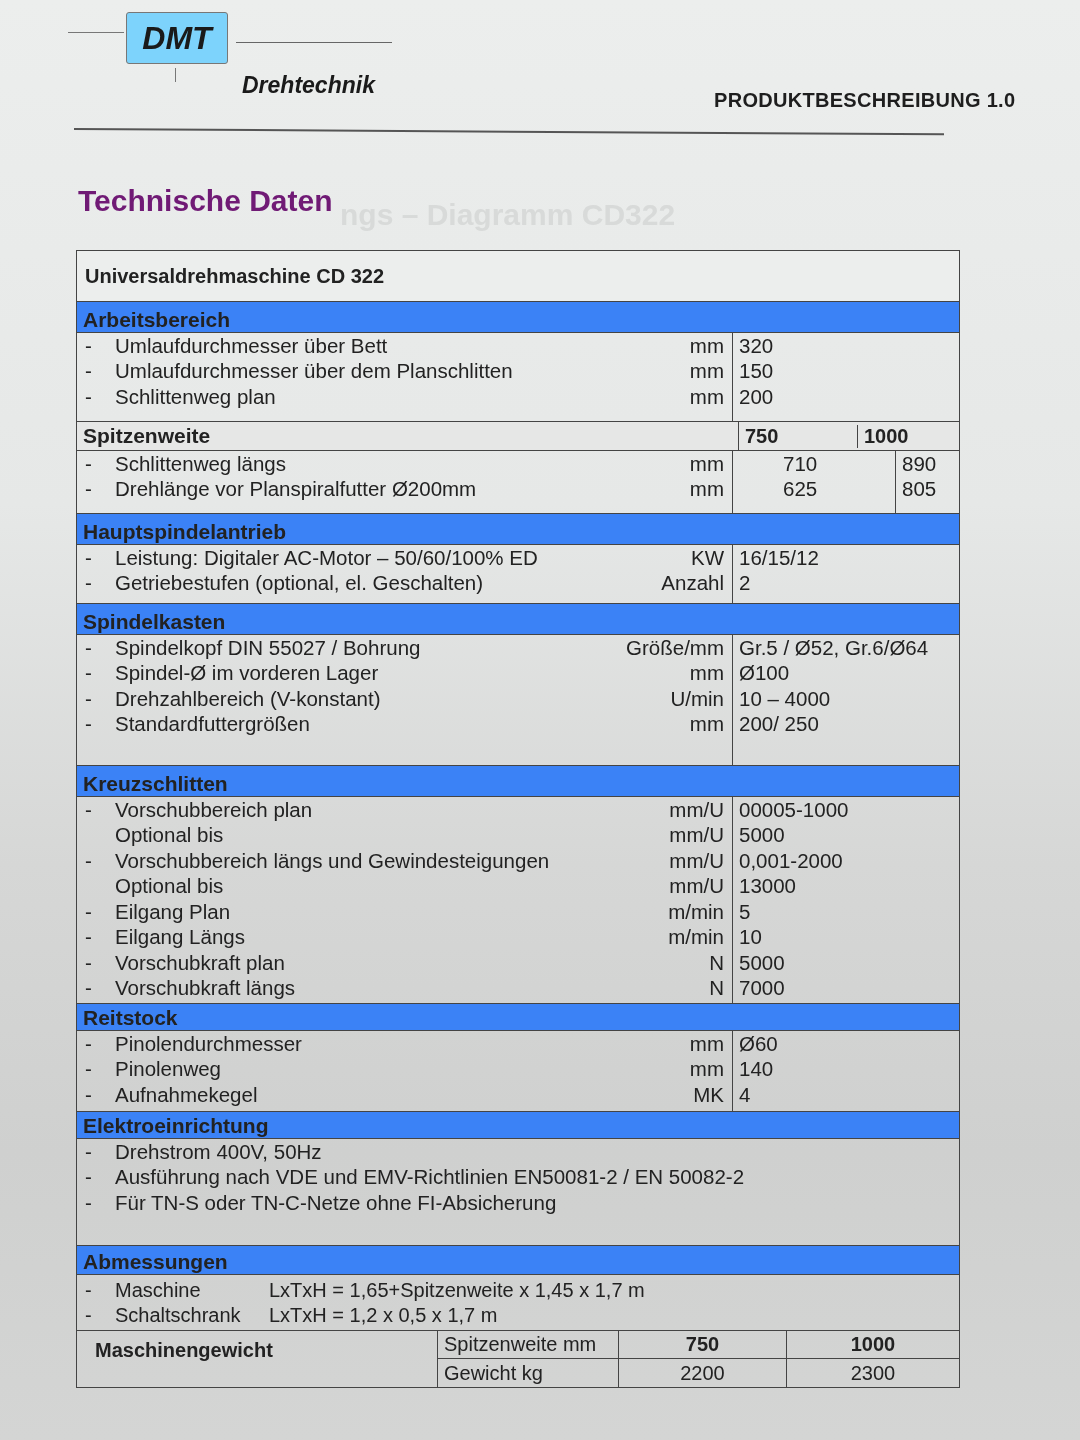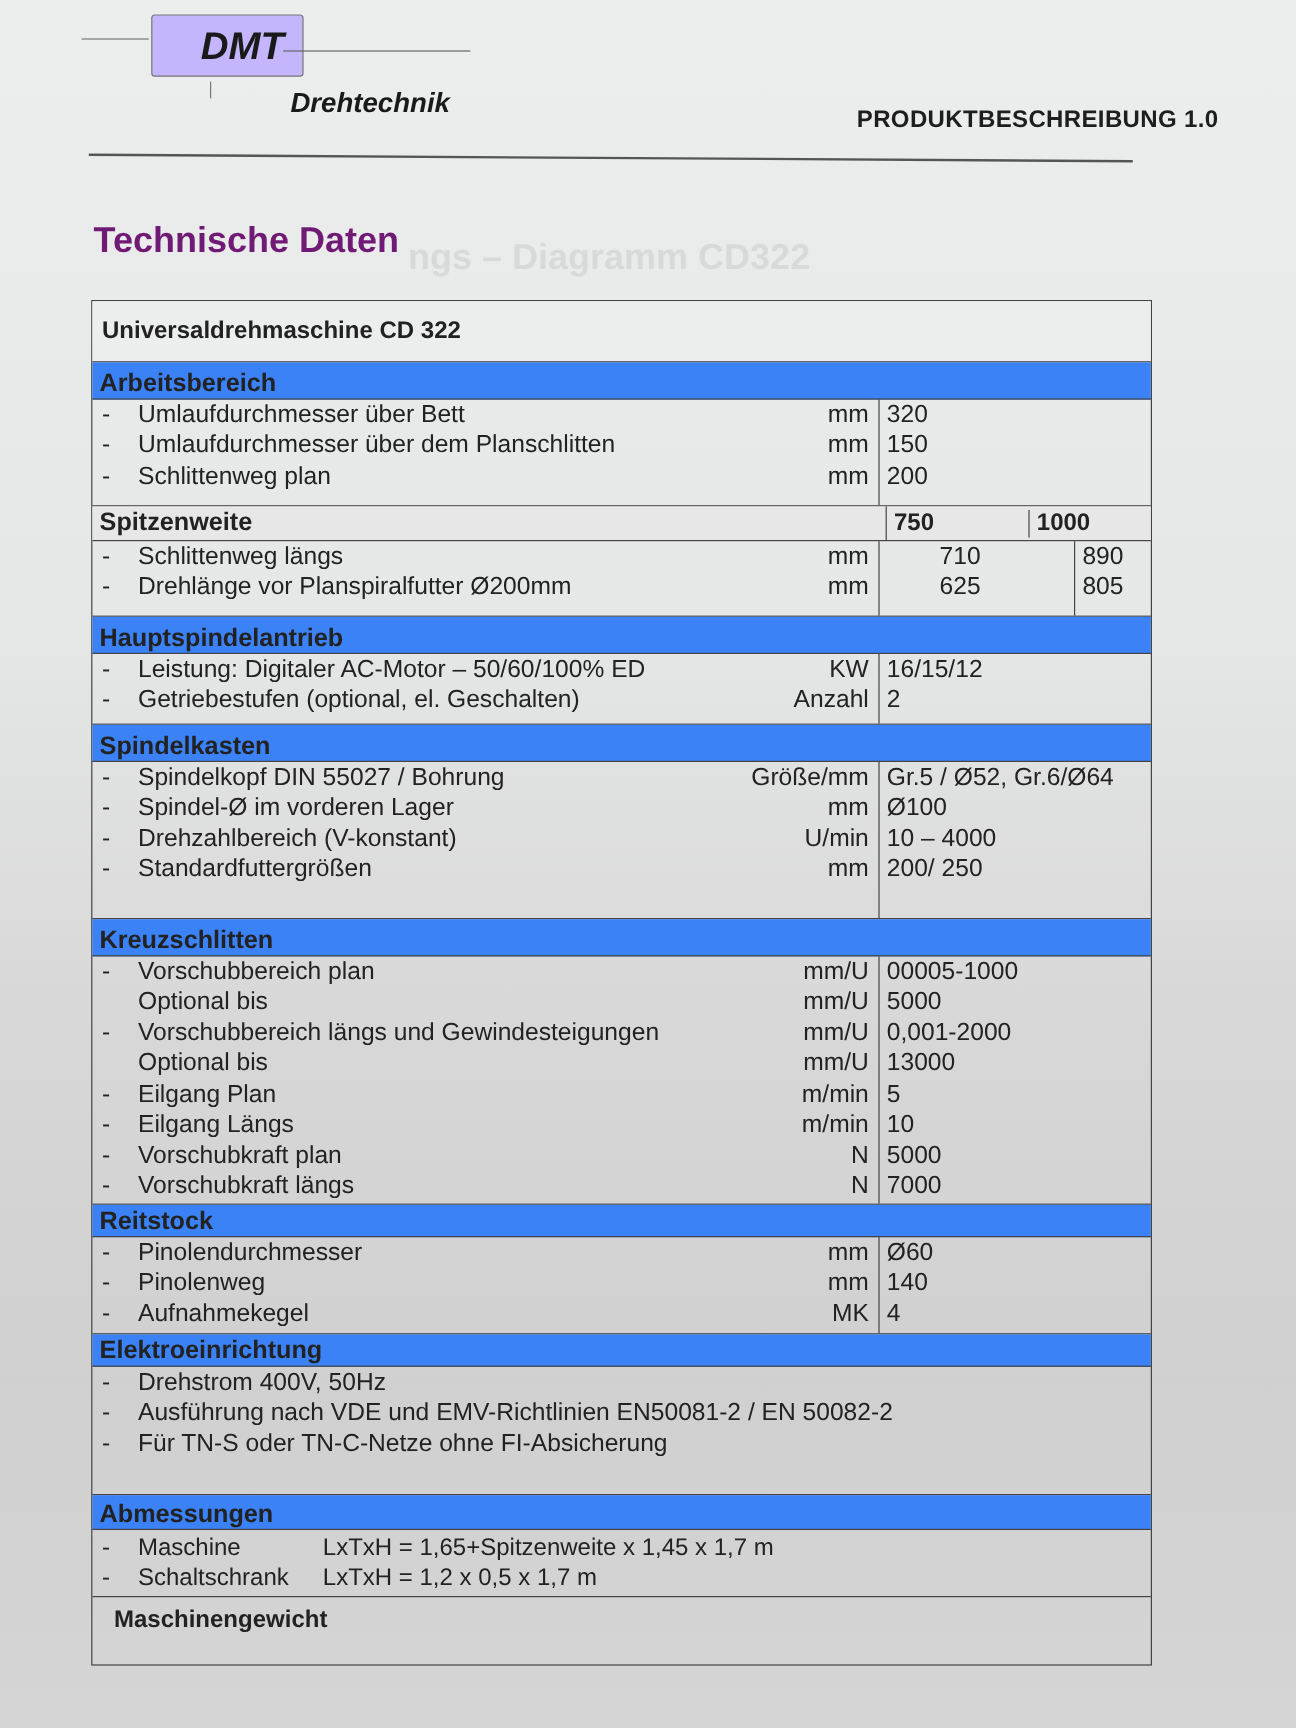--- a/index.html
+++ b/index.html
@@ -3,39 +3,39 @@
 <meta charset="utf-8">
 <style>
   html, body { margin: 0; padding: 0; }
   body {
     width: 1080px; height: 1440px; overflow: hidden; position: relative;
     font-family: "Liberation Sans", sans-serif; color: #222;
     background: linear-gradient(180deg, #eceeed 0%, #e6e8e7 35%, #d6d7d6 60%, #cfd0cf 80%, #d4d5d4 100%);
   }
   .logo-box {
     position: absolute; left: 126px; top: 12px; width: 100px; height: 50px;
-    border: 1.5px solid #777; border-radius: 3px; background: #c4b5fd;
+    border: 1.5px solid #777; border-radius: 3px; background: #7dd3fc;
     display: flex; align-items: center; justify-content: center;
-    font-weight: bold; font-style: italic; font-size: 32px; color: #1a1a1a; padding-left: 25px;
+    font-weight: bold; font-style: italic; font-size: 32px; color: #1a1a1a;
   }
   .logo-line-left { position: absolute; left: 68px; top: 32px; width: 56px; height: 1px; background: #777; }
   .logo-line-right { position: absolute; left: 236px; top: 42px; width: 156px; height: 1px; background: #666; }
   .logo-tick-bottom { position: absolute; left: 175px; top: 68px; width: 1px; height: 14px; background: #777; }
   .subbrand { position: absolute; left: 242px; top: 72px; font-weight: bold; font-style: italic; font-size: 23px; color: #1a1a1a; }
   .doc-title { position: absolute; left: 714px; top: 89px; font-size: 20px; font-weight: bold; letter-spacing: 0.3px; color: #1e1e1e; font-variant: small-caps; }
   .header-rule { position: absolute; left: 74px; top: 128px; width: 870px; height: 2px; background: #555; transform: rotate(0.35deg); transform-origin: left; }
   .section-title { position: absolute; left: 78px; top: 184px; font-size: 30px; font-weight: bold; color: #701a75; }
   .ghost { position: absolute; left: 340px; top: 198px; font-size: 30px; font-weight: bold; color: #d8dad9; }
 
   .sheet { position: absolute; left: 76px; top: 250px; width: 882px; }
   .tbl {
     border: 1.5px solid #444; border-collapse: collapse; width: 100%;
   }
   .row { display: flex; border-bottom: 1.5px solid #444; position: relative; }
-  .row:last-child { border-bottom: none; flex-direction: column; }
+  .row:last-child { border-bottom: none; }
   .title-row { height: 50px; align-items: center; padding-left: 8px; font-weight: bold; font-size: 20px; background: #eceeed; }
   .grp-head { height: 30px; align-items: flex-end; padding-left: 6px; font-weight: bold; font-size: 21px; background: #3b82f6; }
   .grp-body { display: flex; }
   .col-label { flex: 0 0 655px; position: relative; }
   .col-val { flex: 1; border-left: 1.5px solid #444; position: relative; }
   .line { height: 25.5px; display: flex; align-items: center; font-size: 20.5px; white-space: nowrap; }
   .dash { width: 38px; padding-left: 8px; box-sizing: border-box; }
   .lab { flex: 1; }
   .unit { padding-right: 8px; text-align: right; }
   .val { padding-left: 6px; }

